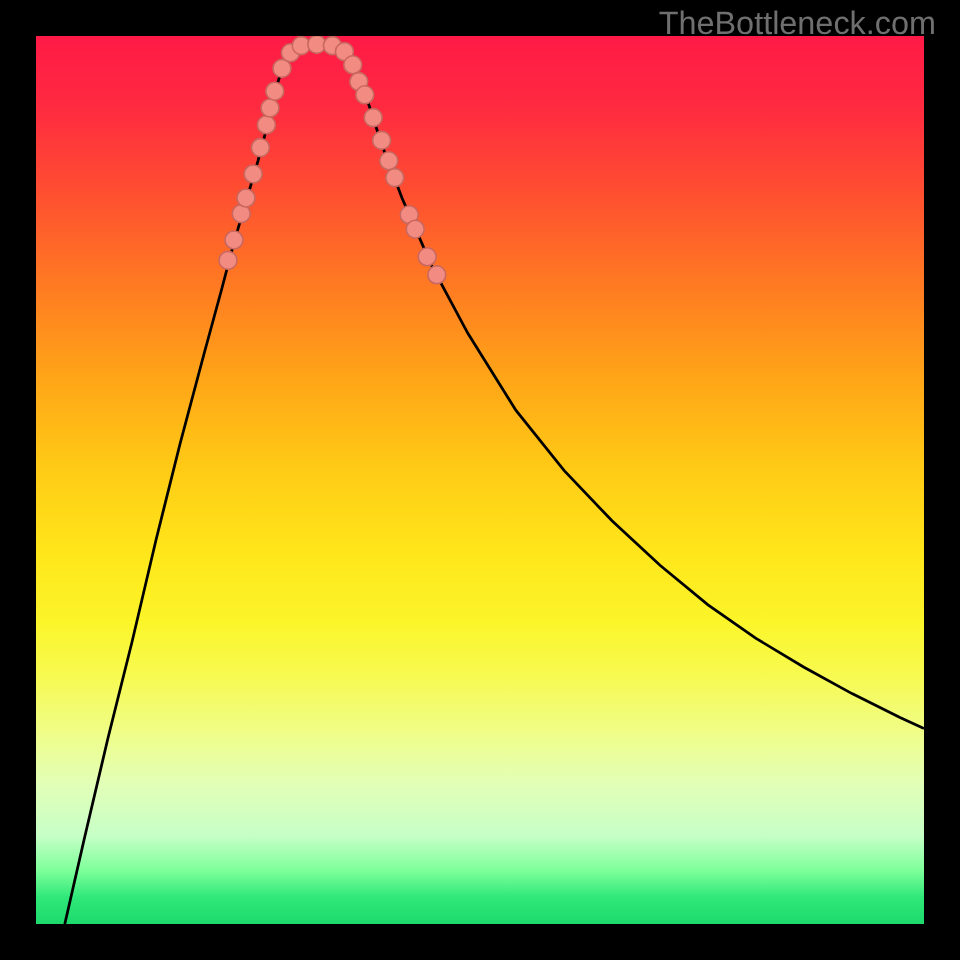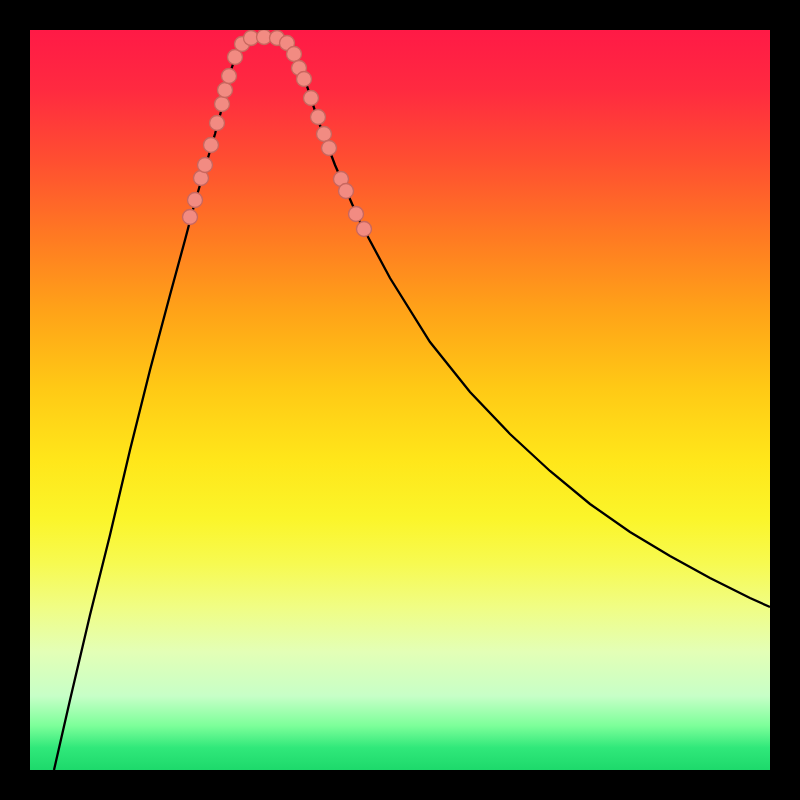--- a/index.html
+++ b/index.html
@@ -25,20 +25,21 @@
              color:#6f6f6f;letter-spacing:0px}
   svg{position:absolute;left:30px;top:30px}
   .curve{fill:none;stroke:#000;stroke-width:2.3}
   .dot{fill:#f28b82;stroke:#c8675f;stroke-width:1.3}
 </style>
 </head>
 <body>
 
 <div class="frame">
   <div class="plot"></div>
+  <div class="watermark">TheBottleneck.com</div>
   <svg id="svg" width="740" height="740">
       <path d="M24 740 L40 670 L60 585 L80 505 L100 420 L120 340 L140 265 L155 210 L165 172 L175 138 L185 104 L193 74 L198 50 L203 34 L208 20 L214 12 L214 12 L220 9 L228 7 L236 7 L244 7 L252 9 L258 12 L258 12 L265 26 L275 50 L288 90 L305 135 L330 192 L360 248 L400 312 L440 362 L480 404 L520 441 L560 474 L600 502 L640 526 L680 548 L720 568 L740 577 " class="curve"></path>
       <circle cx="160" cy="187" r="7.5" class="dot"></circle>
       <circle cx="165" cy="170" r="7.5" class="dot"></circle>
       <circle cx="171" cy="148" r="7.5" class="dot"></circle>
       <circle cx="175" cy="135" r="7.5" class="dot"></circle>
       <circle cx="181" cy="115" r="7.5" class="dot"></circle>
       <circle cx="187" cy="93" r="7.5" class="dot"></circle>
       <circle cx="192" cy="74" r="7.5" class="dot"></circle>
       <circle cx="195" cy="60" r="7.5" class="dot"></circle>

